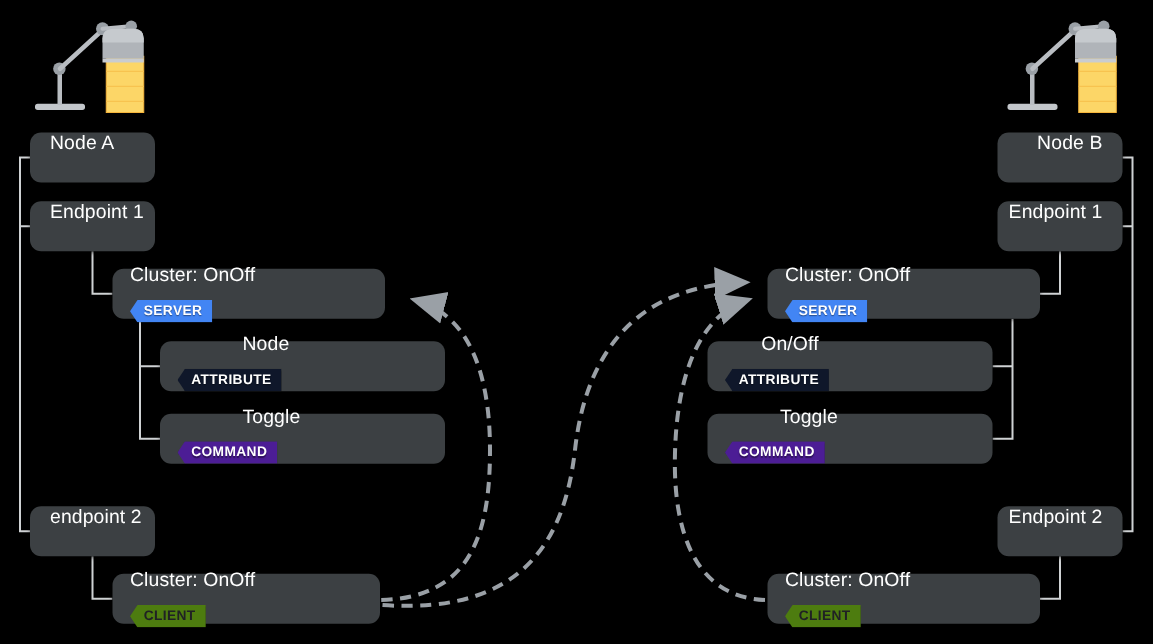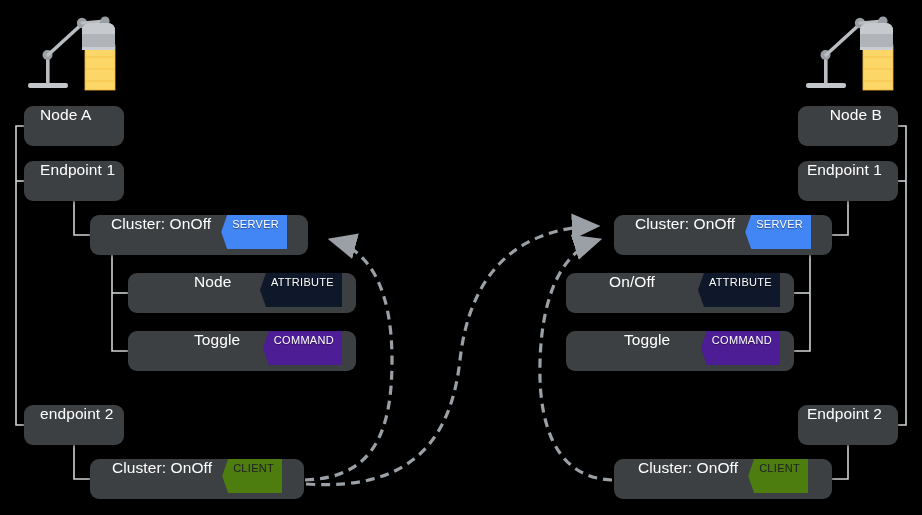--- a/index.html
+++ b/index.html
@@ -52,34 +52,35 @@
   
   .node.plain {
     padding: 0 16px;
     justify-content: flex-start;
   }
   
   .node.row {
     padding: 0 14px 0 14px;
     justify-content: flex-end;
     gap: 10px;
+    flex-direction: column;
   }
   .node.row.centered {
     justify-content: center;
   }
 
   
   .badge {
     display: inline-block;
     font-size: 11px;
-    font-weight: normal;
+    font-weight: bold;
     letter-spacing: 0.3px;
     line-height: 18px;
     height: 18px;
-    padding: 0 8px 16px 11px;
+    padding: 0 8px 0 11px;
     color: #ffffff;
     text-shadow: 0 1px 1px rgba(0,0,0,0.45);
     box-shadow: 1px 1px 2px rgba(0,0,0,0.5);
     white-space: nowrap;
     -webkit-clip-path: polygon(0% 50%, 6px 0%, 100% 0%, 100% 100%, 6px 100%);
     clip-path: polygon(0% 50%, 6px 0%, 100% 0%, 100% 100%, 6px 100%);
   }
   .badge.server    { background: #4285f4; }
   .badge.client    { background: #4d7c0f; color: #202124; text-shadow: none; }
   .badge.attribute { background: #0f172a; }

